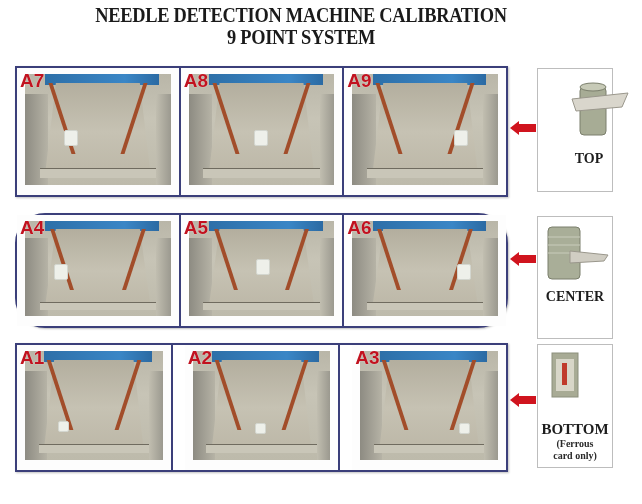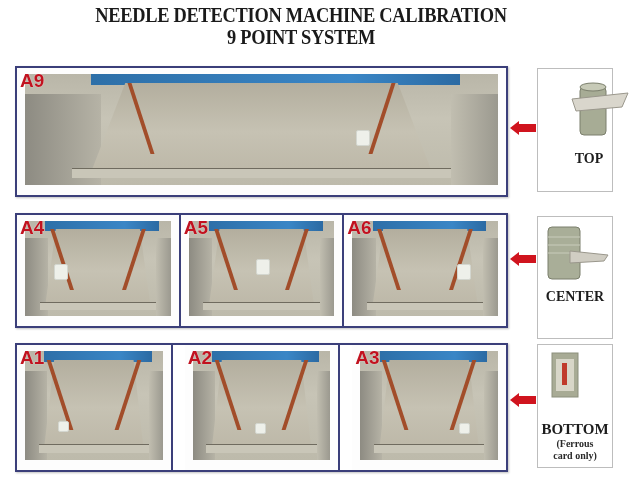--- a/index.html
+++ b/index.html
@@ -64,20 +64,46 @@
 </head>
 <body>
 
 <div class="title">
   <span class="l1">NEEDLE DETECTION MACHINE CALIBRATION</span>
   <span class="l2">9 POINT SYSTEM</span>
 </div>
 
 <div class="row" style="top:66px; height:131px;">
   <div class="cell">
+    <span class="label">A7</span>
+    <div class="photo">
+      <div class="back"></div>
+        <div class="side-l"></div>
+        <div class="side-r"></div>
+        <div class="belt"></div>
+      <div class="rail-l"></div>
+        <div class="rail-r"></div>
+        <div class="front"></div>
+      <div class="sample" style="left:27%; top:50%;"></div>
+    </div>
+  </div>
+  <div class="cell">
+    <span class="label">A8</span>
+    <div class="photo">
+      <div class="back"></div>
+        <div class="side-l"></div>
+        <div class="side-r"></div>
+        <div class="belt"></div>
+      <div class="rail-l"></div>
+        <div class="rail-r"></div>
+        <div class="front"></div>
+      <div class="sample" style="left:45%; top:50%;"></div>
+    </div>
+  </div>
+  <div class="cell">
     <span class="label">A9</span>
     <div class="photo">
       <div class="back"></div>
         <div class="side-l"></div>
         <div class="side-r"></div>
         <div class="belt"></div>
       <div class="rail-l"></div>
         <div class="rail-r"></div>
         <div class="front"></div>
       <div class="sample" style="left:70%; top:50%;"></div>
@@ -90,21 +116,21 @@
 </div>
 <div class="card" style="top:68px; height:124px;padding-left:28px;">
   <svg width="66" height="70" viewBox="0 0 66 70" style="margin-top:4px;">
     <rect x="14" y="14" width="26" height="48" rx="4" fill="#a7ac95" stroke="#7b7f6c"></rect>
     <ellipse cx="27" cy="14" rx="13" ry="4" fill="#c7cab7" stroke="#7b7f6c"></ellipse>
     <polygon points="6,26 62,20 56,34 10,38" fill="#d9d6cc" stroke="#9a978c"></polygon>
   </svg>
   <div class="cap" style="margin-top:4px;">TOP</div>
 </div>
 
-<div class="row" style="top:213px; height:115px;">
+<div class="row" style="top:213px; height:115px;border-radius:30px;">
   <div class="cell">
     <span class="label">A4</span>
     <div class="photo">
       <div class="back"></div>
         <div class="side-l"></div>
         <div class="side-r"></div>
         <div class="belt"></div>
       <div class="rail-l"></div>
         <div class="rail-r"></div>
         <div class="front"></div>

